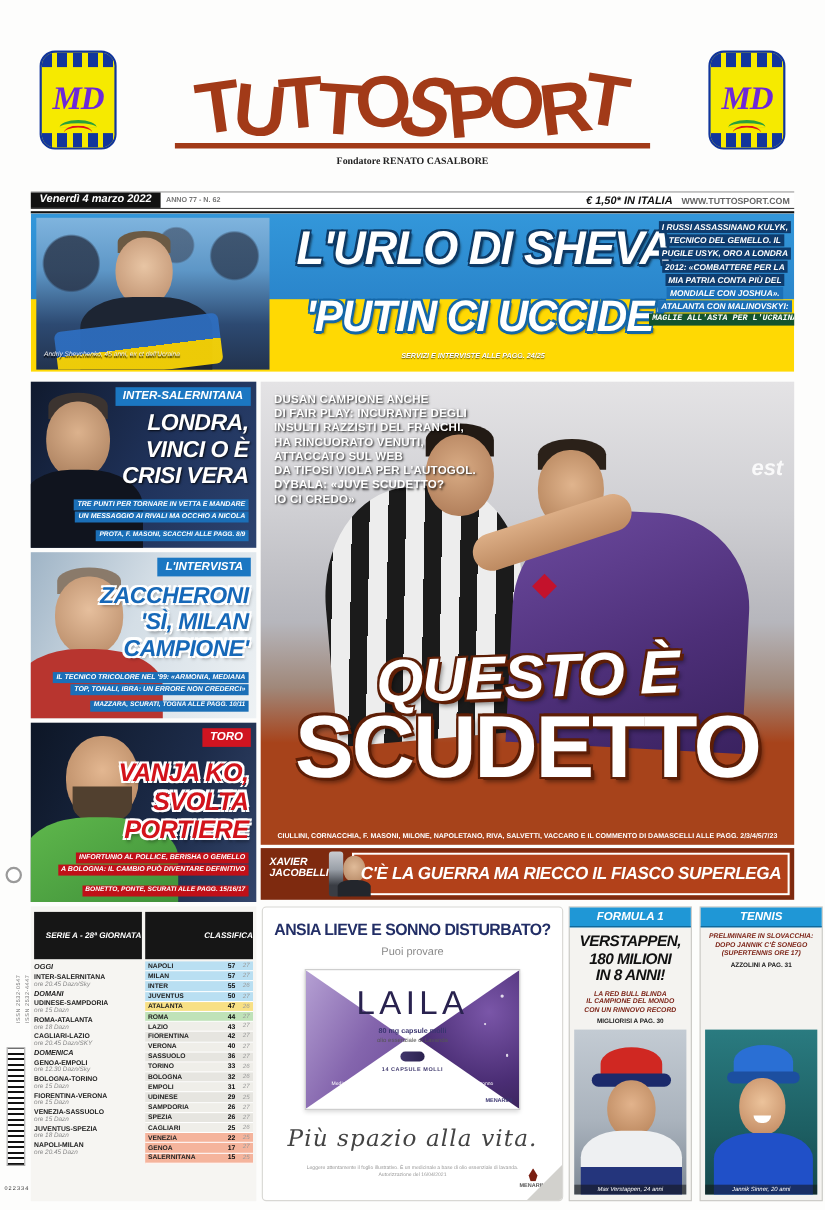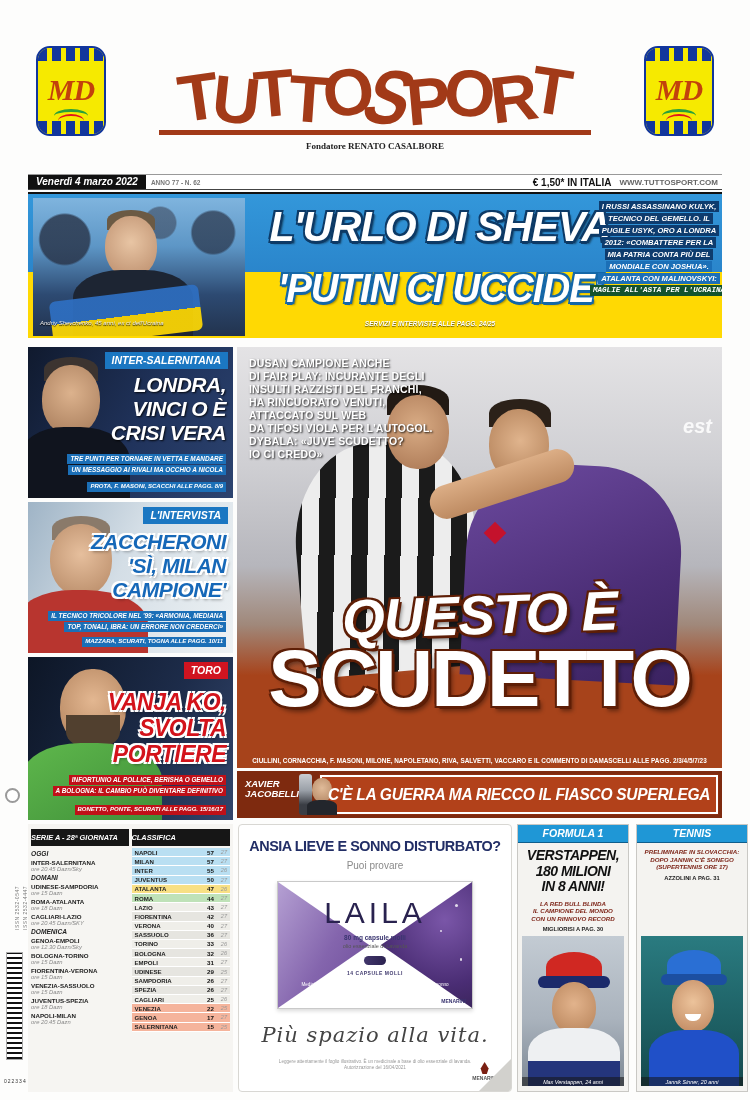--- a/index.html
+++ b/index.html
@@ -13,33 +13,33 @@
   .out-navy { text-shadow:-2px -2px 0 #0d3a66,2px -2px 0 #0d3a66,-2px 2px 0 #0d3a66,2px 2px 0 #0d3a66,0 3px 0 #0d3a66,3px 3px 2px rgba(0,0,0,.45); }
   .out-blue { text-shadow:-2px -2px 0 #1467a8,2px -2px 0 #1467a8,-2px 2px 0 #1467a8,2px 2px 0 #1467a8,0 3px 0 #1467a8,3px 3px 2px rgba(0,0,0,.35); }
   .out-white { text-shadow:-2px -2px 0 #fff,2px -2px 0 #fff,-2px 2px 0 #fff,2px 2px 0 #fff,2px 3px 3px rgba(0,0,0,.35); }
   .out-rust { text-shadow:-2px -2px 0 #5e1e06,2px -2px 0 #5e1e06,-2px 2px 0 #5e1e06,3px 3px 0 #5e1e06,4px 5px 4px rgba(0,0,0,.4); }
   .shadow-dk { text-shadow:1px 1px 2px rgba(0,0,0,.85); }
 
   
   .md-logo { width:70px; height:90px; background:#f6ea00; border-radius:14px; border:2px solid #12369c; overflow:hidden; }
   .md-strip { height:13px; background:repeating-linear-gradient(90deg,#12369c 0 9px,#f6ea00 9px 14px); }
   .md-strip.btm { position:absolute; bottom:0; left:0; right:0; }
-  .md-txt { font-family:"Liberation Serif",serif; font-weight:900; font-style:italic; color:#c2410c; font-size:30px; text-align:center; margin-top:12px; letter-spacing:-1px; }
+  .md-txt { font-family:"Liberation Serif",serif; font-weight:900; font-style:italic; color:#6d28d9; font-size:30px; text-align:center; margin-top:12px; letter-spacing:-1px; }
   .md-arc { width:34px; height:7px; margin:2px auto 0; border-radius:50%/100% 100% 0 0; border-top:3px solid #2aa03a; position:relative; }
   .md-arc::after { content:""; position:absolute; left:4px; top:2px; width:26px; height:5px; border-radius:50%/100% 100% 0 0; border-top:2px solid #e1141c; }
   #logo-letters { display:flex; align-items:flex-end; justify-content:center; }
   .logo-letter { font-weight:900; font-size:66px; color:#a23a18; line-height:1; margin:0 -3px; display:inline-block; }
   .s-slant { transform-origin:center; }
   #logo-rule { width:432px; height:5px; background:#a23a18; margin:2px auto 0; }
 
   
   #datebar { left:28px; right:28px; top:174px; height:16px; display:flex; align-items:center; border-top:1px solid #999; border-bottom:1px solid #444; background:#fff; }
   #datebox { background:#111; color:#fff; font-weight:900; font-style:italic; font-size:10px; padding:1px 8px 2px; }
   #issue { color:#777; font-size:6.5px; font-weight:700; margin-left:5px; }
-  #price { margin-left:auto; font-weight:900; font-size:10px; color:#111; }
+  #price { margin-left:auto; font-weight:900; font-size:10px; color:#111;font-style:italic; }
   #site { color:#666; font-weight:700; font-size:8px; margin-left:8px; margin-right:4px; }
 
   
   #ukr { left:28px; top:192px; width:694px; height:146px; border-top:2px solid #111; overflow:hidden; }
   #ukr-blue { position:absolute; inset:0 0 auto 0; height:80px; background:linear-gradient(180deg,#3397da,#2a85cb); }
   #ukr-yellow { position:absolute; inset:auto 0 0 0; height:66px; background:#ffd903; }
   #sheva { left:5px; top:4px; width:212px; height:138px; background:linear-gradient(180deg,#7fb4de 0%,#5d96c6 35%,#2d4a72 70%,#22334e 100%); overflow:hidden; }
   #sheva .crowd { position:absolute; inset:0; background:radial-gradient(circle at 15% 30%,rgba(40,50,70,.8) 0 12%,transparent 13%),radial-gradient(circle at 85% 25%,rgba(40,50,70,.7) 0 10%,transparent 11%),radial-gradient(circle at 60% 18%,rgba(60,70,90,.6) 0 9%,transparent 10%); }
   #sheva .head { position:absolute; left:72px; top:18px; width:52px; height:62px; border-radius:48%; background:radial-gradient(circle at 50% 42%,#e8c5a4,#c49877 75%,#a97e5e); }
   #sheva .hair { position:absolute; left:74px; top:12px; width:48px; height:20px; border-radius:50% 50% 0 0; background:#6b5a44; }
@@ -105,21 +105,21 @@
   #jaco-photo { width:46px; height:41px; margin-top:3px; background:linear-gradient(180deg,#c9ccd1 0%,#9aa0a8 40%,#3a3d44 75%); border-radius:3px; position:relative; }
   #jaco-photo::before { content:""; position:absolute; left:13px; top:4px; width:20px; height:24px; border-radius:48%; background:radial-gradient(circle at 50% 42%,#e0bb99,#bb8f6c 80%); }
   #jaco-photo::after { content:""; position:absolute; left:8px; top:26px; width:30px; height:15px; border-radius:40% 40% 0 0; background:#23262c; }
   #jaco-banner { flex:1; margin:4px 4px 4px 8px; background:#b2411a; border:2px solid #fff; outline:1px solid #8c2d0f; display:flex; align-items:center; justify-content:center; }
   #jaco-banner span { color:#fff; font-weight:900; font-style:italic; font-size:16px; letter-spacing:-.3px; white-space:nowrap; transform:scaleX(.97); }
 
   
   #bl { left:28px; top:824px; width:205px; height:268px; background:#f6f5f2; }
   #bl-title { text-align:center; font-weight:900; font-style:italic; font-size:15.5px; line-height:17px; color:#111; padding-top:4px; letter-spacing:-.4px; }
   #bl-cols { display:flex; gap:3px; padding:5px 3px 0; }
-  .bl-col-head { background:#161616; color:#fff; font-weight:900; font-style:italic; font-size:7.4px; text-align:left; padding:4px 0; }
+  .bl-col-head { background:#161616; color:#fff; font-weight:900; font-style:italic; font-size:7.4px; text-align:right; padding:17px 0; }
   #fixtures { width:99px; }
   #fixture-list { padding-top:2px; }
   .fx { margin-bottom:1.5px; }
   .fx .f-match { font-weight:900; font-size:6.2px; color:#222; display:block; line-height:7px; }
   .fx .f-time { font-style:italic; font-size:5.8px; color:#888; display:block; line-height:6.5px; }
   .fx.day .f-match { font-style:italic; font-size:6.6px; margin-top:2px; }
   #classifica { width:100px; }
   #standings { margin-top:2px; }
   .st-row { display:flex; align-items:center; padding:0 3px; height:9.2px; background:#efeee9; border-bottom:1px solid #fff; }
   .st-row:nth-child(even):not(.z-cl):not(.z-el):not(.z-co):not(.z-rel){ background:#e6e5e0; }

